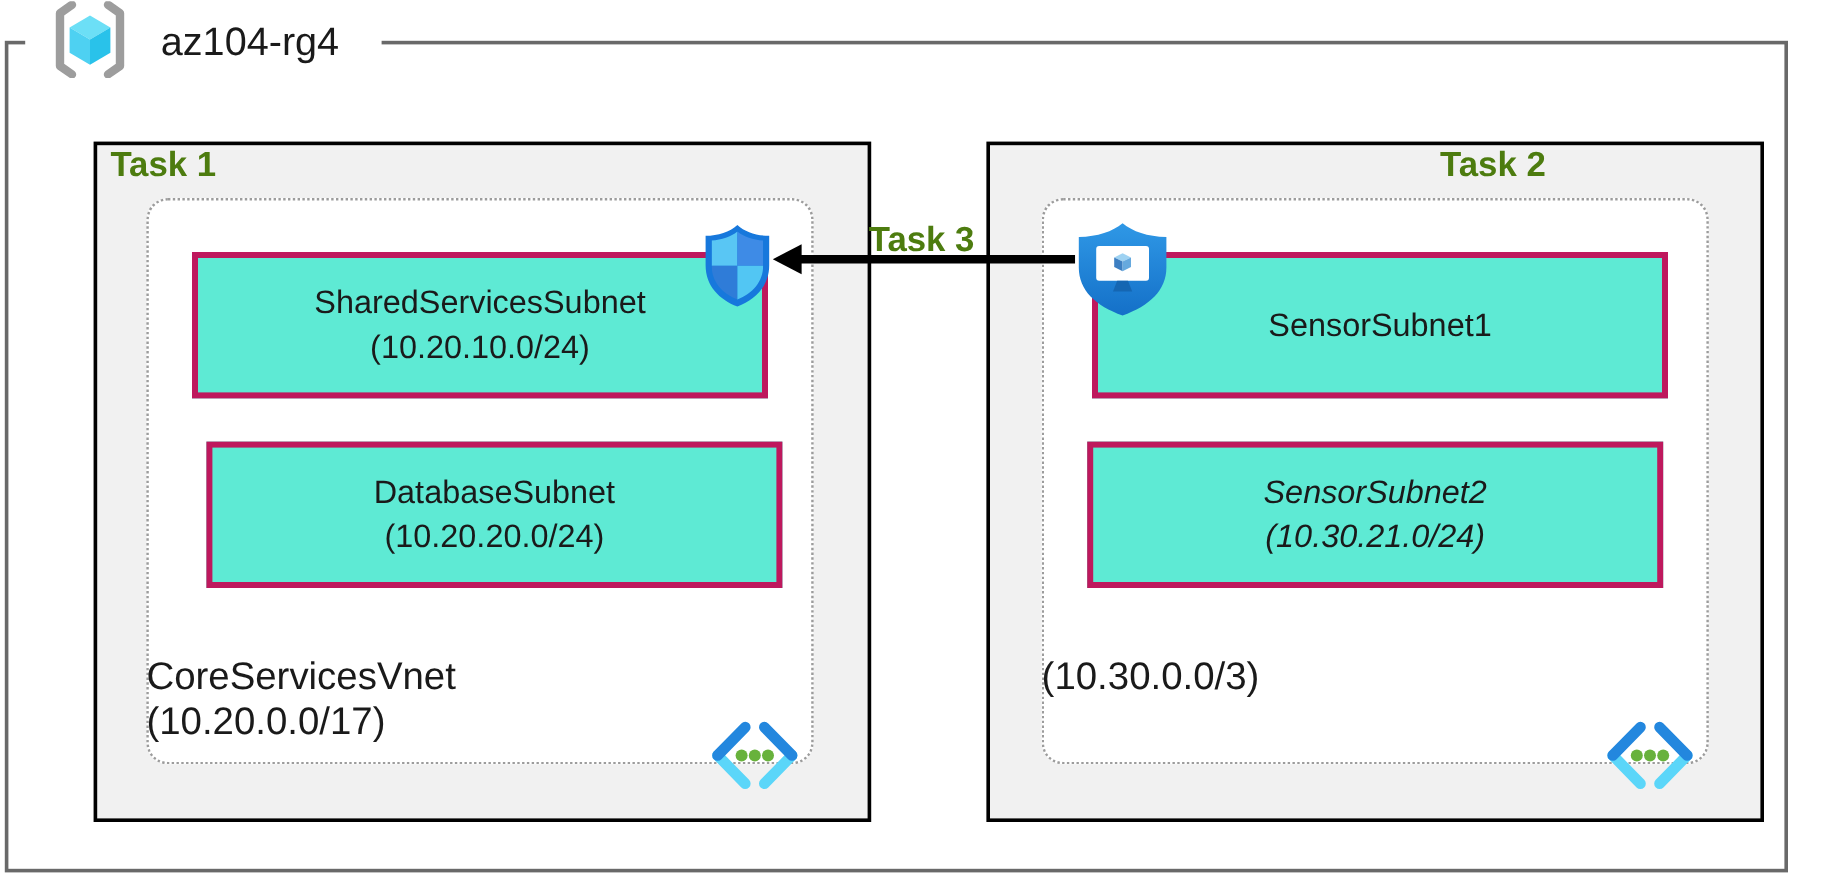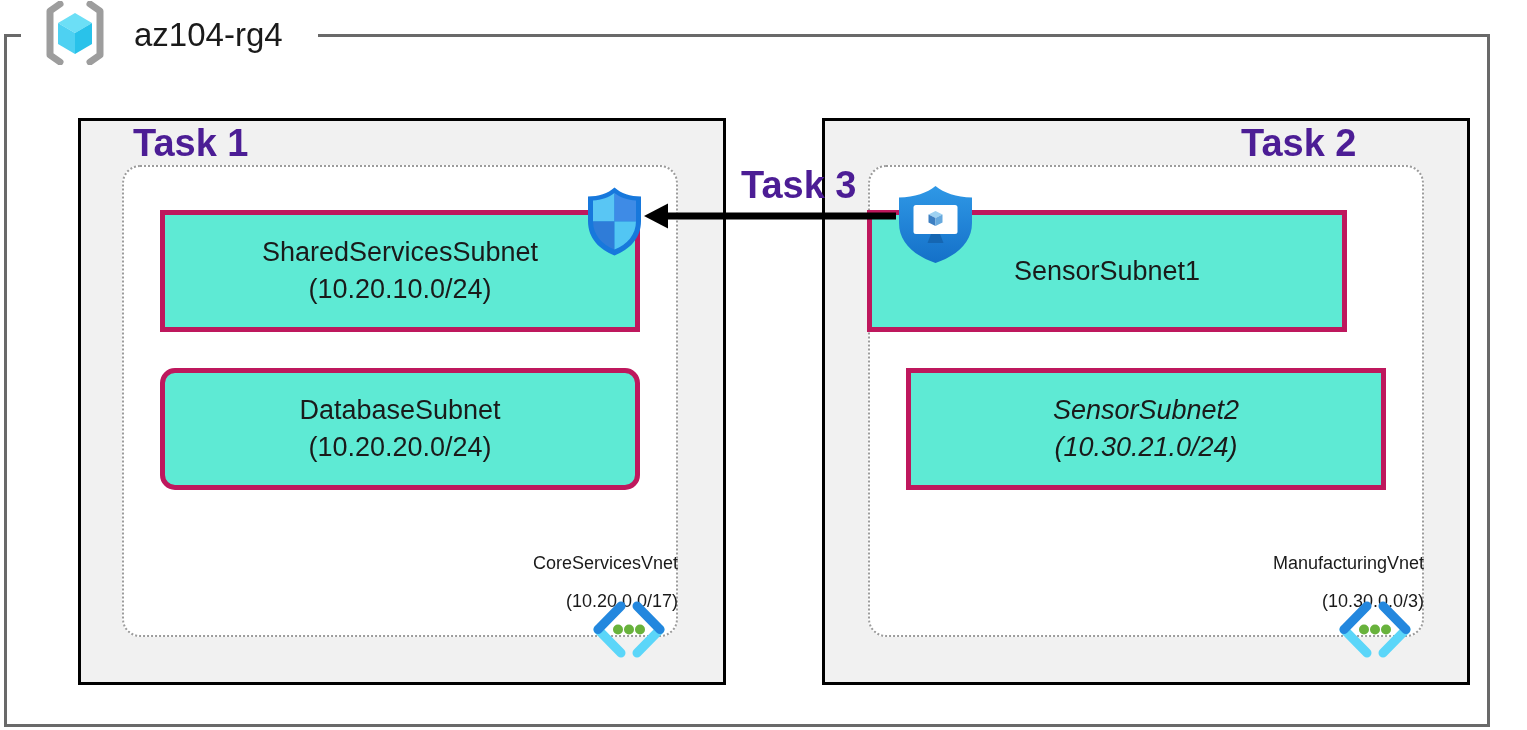--- a/index.html
+++ b/index.html
@@ -9,36 +9,36 @@
   }
   .abs{position:absolute;}
   
   .rg-frame{left:4px;top:34px;width:1486px;height:693px;border:3px solid #696969;box-sizing:border-box;}
   .rg-gap{left:21px;top:29px;width:297px;height:13px;background:#ffffff;}
   .rg-label{left:134px;top:16px;font-size:33px;line-height:38px;color:#1a1a1a;white-space:nowrap;text-align:right;}
   
   .task-panel{top:118px;width:648px;height:567px;background:#F1F1F1;border:3px solid #000;box-sizing:border-box;}
   .task-panel.p1{left:78px;}
   .task-panel.p2{left:822px;}
-  .task-label{font-size:38px;font-weight:700;color:#4c1d95;white-space:nowrap;margin-left:41px;}
+  .task-label{font-size:29px;font-weight:700;color:#4d7c0f;white-space:nowrap;}
   .t1{left:92px;top:122px;}
   .t2{left:1200px;top:122px;width:250px;text-align:left;}
-  .t3{left:700px;top:164px;width:136px;text-align:left;}
+  .t3{left:700px;top:184px;width:136px;text-align:center;}
   
   .vnet-dotted{top:165px;width:556px;height:472px;background:#ffffff;border:2px dotted #9C9C9C;border-radius:18px;box-sizing:border-box;}
   .vd1{left:122px;}
   .vd2{left:868px;}
   
   .subnet-box{width:480px;height:122px;background:#5eead4;border:5px solid #be185d;box-sizing:border-box;
     display:flex;flex-direction:column;align-items:center;justify-content:center;
     font-size:27px;line-height:37px;text-align:center;}
-  .sb1{left:160px;top:210px;} .sb2{left:160px;top:368px;border-radius:15px;}
-  .sb3{left:867px;top:210px;} .sb4{left:906px;top:368px;font-style:italic;}
+  .sb1{left:160px;top:210px;} .sb2{left:172px;top:368px;}
+  .sb3{left:910px;top:210px;} .sb4{left:906px;top:368px;font-style:italic;}
   
-  .vnet-label{top:544px;width:556px;text-align:right;font-size:18px;line-height:38px;}
+  .vnet-label{top:544px;width:556px;text-align:left;font-size:32px;line-height:38px;}
   .vl1{left:122px;} .vl2{left:868px;}
   .icon{display:block;}
   .rg-icon{left:34px;top:1px;}
   .defender-icon{left:584px;top:186px;}
   .bastion-icon{left:893px;top:184px;}
   .vnet-icon-1{left:590px;top:599px;}
   .vnet-icon-2{left:1336px;top:599px;}
   .arrow{left:640px;top:198px;}
 </style>
 </head>
@@ -80,21 +80,20 @@
   <div class="abs subnet-box sb4">
     <div>SensorSubnet2</div>
     <div>(10.30.21.0/24)</div>
   </div>
 
   <div class="abs vnet-label vl1">
     <div>CoreServicesVnet</div>
     <div>(10.20.0.0/17)</div>
   </div>
   <div class="abs vnet-label vl2">
-    <div>ManufacturingVnet</div>
     <div>(10.30.0.0/3)</div>
   </div>
 
   <svg class="abs icon vnet-icon-1" width="78" height="61" viewBox="0 0 78 61">
     <path d="M8 30.5 L31 54" stroke="#5BD6F9" stroke-width="9" stroke-linecap="round" fill="none"></path>
     <path d="M31 7 L8 30.5" stroke="#2387DE" stroke-width="9" stroke-linecap="round" fill="none"></path>
     <path d="M70 30.5 L47 54" stroke="#5BD6F9" stroke-width="9" stroke-linecap="round" fill="none"></path>
     <path d="M47 7 L70 30.5" stroke="#2387DE" stroke-width="9" stroke-linecap="round" fill="none"></path>
     <circle cx="28" cy="30.5" r="5" fill="#68B23C"></circle>
     <circle cx="39" cy="30.5" r="5" fill="#68B23C"></circle>

